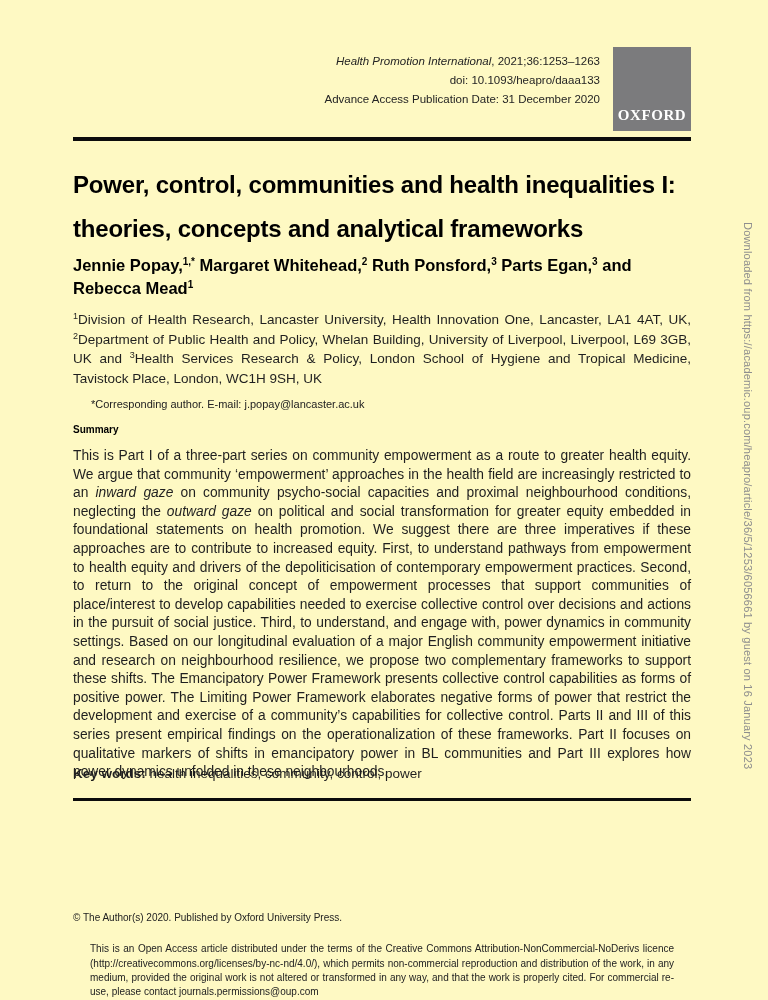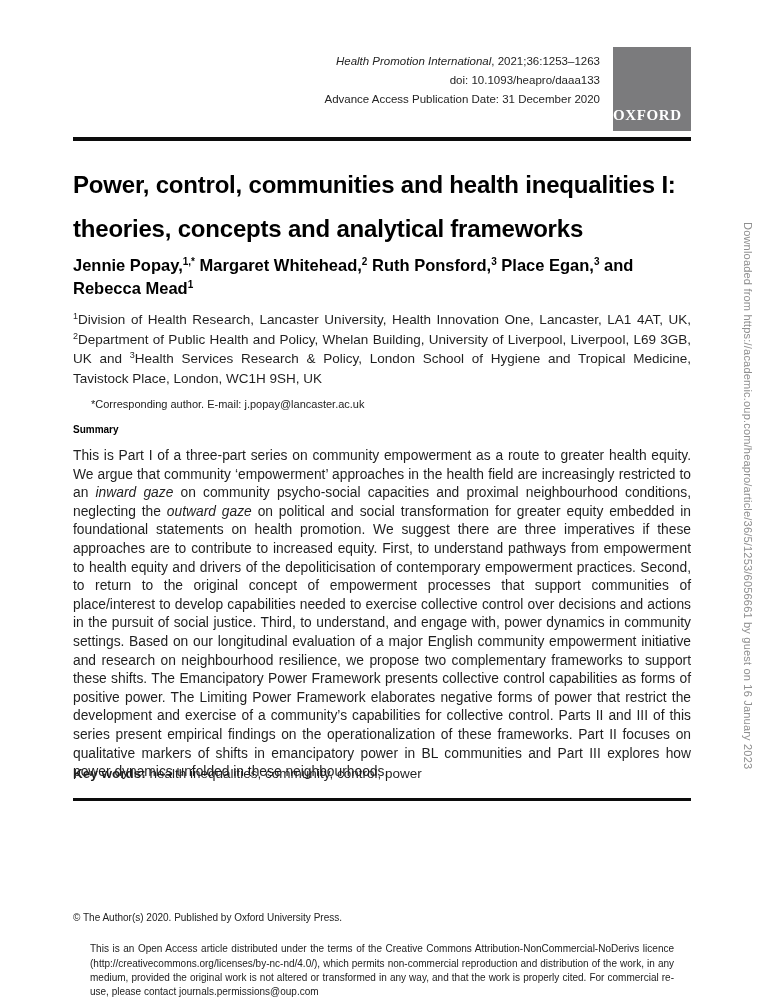--- a/index.html
+++ b/index.html
@@ -1,20 +1,20 @@
 <!DOCTYPE html>
 <html><head>
 <meta charset="utf-8">
 <style>
   html, body { margin: 0; padding: 0; background: #e9e9e9; }
   .page {
     position: relative;
     width: 768px;
     height: 1000px;
-    background: #ffffff;
+    background: #fef9c3;
     font-family: "Liberation Sans", sans-serif;
     color: #1c1c1c;
     overflow: hidden;
     margin: 0 auto;
   }
   
   .header {
     position: absolute;
     top: 47px;
     left: 73px;
@@ -32,20 +32,21 @@
     white-space: nowrap;
   }
   .journal-name { font-style: italic; }
   .logo-box {
     width: 78px;
     height: 84px;
     background: #7b7b7d;
     color: #ffffff;
     display: flex;
     align-items: flex-end;
+    justify-content: center;
     font-family: "Liberation Serif", serif;
     font-size: 15px;
     font-weight: bold;
     letter-spacing: 0.6px;
     padding-bottom: 7px;
     box-sizing: border-box;
   }
   .rule-top {
     position: absolute;
     top: 137px;
@@ -170,21 +171,21 @@
     </div>
     <div class="logo-box">
       <span>OXFORD</span>
     </div>
   </div>
 
   <div class="rule-top"></div>
 
   <h1 class="article-title">Power, control, communities and health inequalities I: theories, concepts and analytical frameworks</h1>
 
-  <div class="authors"><span>Jennie Popay,</span><sup>1,*</sup><span> Margaret Whitehead,</span><sup>2</sup><span> Ruth Ponsford,</span><sup>3</sup><span> Place Egan,</span><sup>3</sup><span> and Rebecca Mead</span><sup>1</sup></div>
+  <div class="authors"><span>Jennie Popay,</span><sup>1,*</sup><span> Margaret Whitehead,</span><sup>2</sup><span> Ruth Ponsford,</span><sup>3</sup><span> Parts Egan,</span><sup>3</sup><span> and Rebecca Mead</span><sup>1</sup></div>
 
   <div class="affiliations"><sup>1</sup><span>Division of Health Research, Lancaster University, Health Innovation One, Lancaster, LA1 4AT, UK, </span><sup>2</sup><span>Department of Public Health and Policy, Whelan Building, University of Liverpool, Liverpool, L69 3GB, UK and </span><sup>3</sup><span>Health Services Research &amp; Policy, London School of Hygiene and Tropical Medicine, Tavistock Place, London, WC1H 9SH, UK</span></div>
 
   <div class="corresponding">*Corresponding author. E-mail: j.popay@lancaster.ac.uk</div>
 
   <div class="summary-heading">Summary</div>
 
   <div class="summary-body"><span>This is Part I of a three-part series on community empowerment as a route to greater health equity. We argue that community ‘empowerment’ approaches in the health field are increasingly restricted to an </span><em>inward gaze</em><span> on community psycho-social capacities and proximal neighbourhood conditions, neglecting the </span><em>outward gaze</em><span> on political and social transformation for greater equity embedded in foundational statements on health promotion. We suggest there are three imperatives if these approaches are to contribute to increased equity. First, to understand pathways from empowerment to health equity and drivers of the depoliticisation of contemporary empowerment practices. Second, to return to the original concept of empowerment processes that support communities of place/interest to develop capabilities needed to exercise collective control over decisions and actions in the pursuit of social justice. Third, to understand, and engage with, power dynamics in community settings. Based on our longitudinal evaluation of a major English community empowerment initiative and research on neighbourhood resilience, we propose two complementary frameworks to support these shifts. The Emancipatory Power Framework presents collective control capabilities as forms of positive power. The Limiting Power Framework elaborates negative forms of power that restrict the development and exercise of a community’s capabilities for collective control. Parts II and III of this series present empirical findings on the operationalization of these frameworks. Part II focuses on qualitative markers of shifts in emancipatory power in BL communities and Part III explores how power dynamics unfolded in these neighbourhoods.</span></div>
 
   <div class="keywords"><span class="kw-label">Key words:</span><span> health inequalities, community, control, power</span></div>

